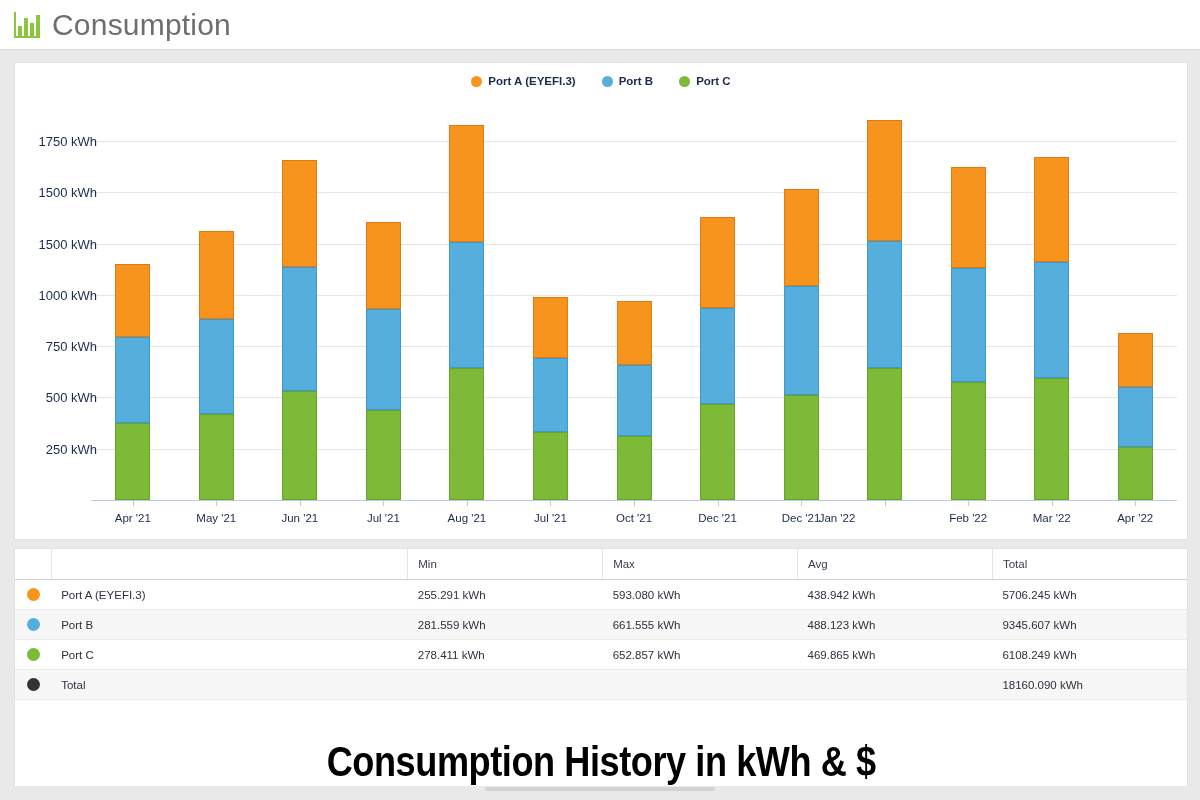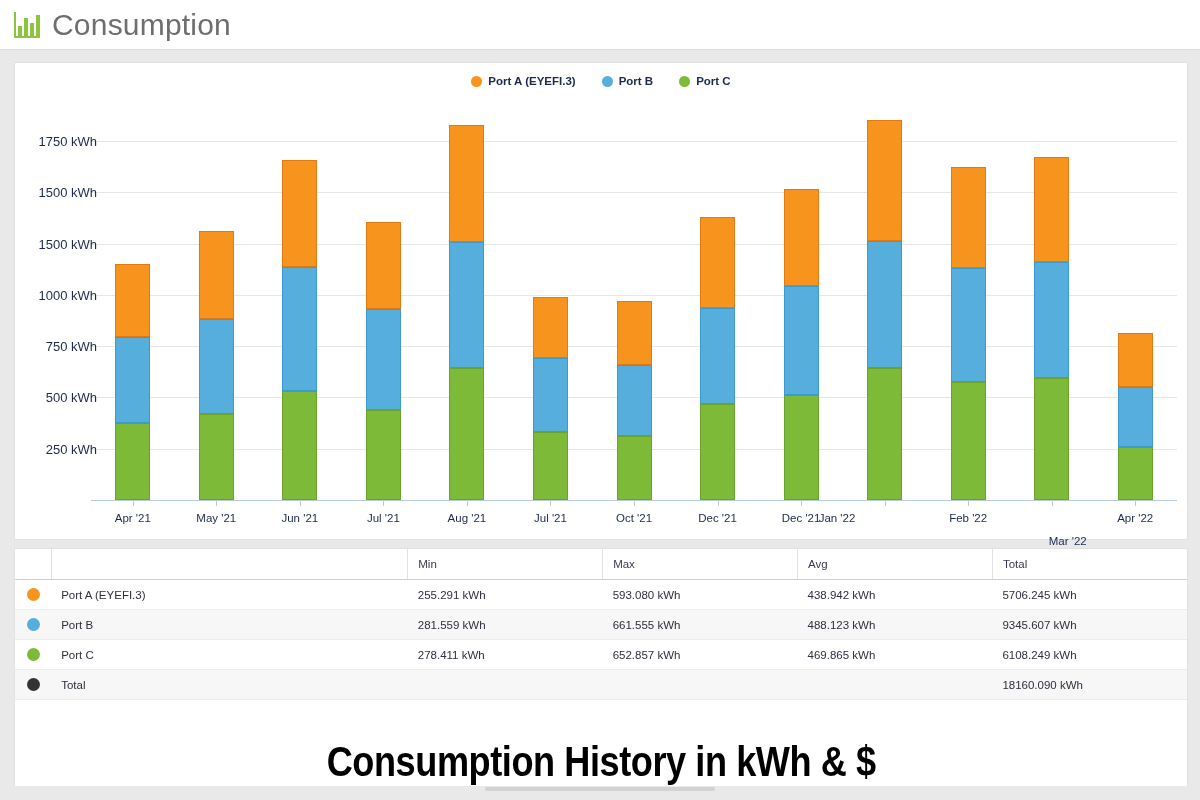--- a/index.html
+++ b/index.html
@@ -253,21 +253,21 @@
         <div class="xlabel" style="left: 619px; top: 449px;">Oct '21</div>
         <div class="tick" style="left: 702.538px; top: 437px;"></div>
         <div class="xlabel" style="left: 702.538px; top: 449px;">Dec '21</div>
         <div class="tick" style="left: 786.077px; top: 437px;"></div>
         <div class="xlabel" style="left: 786.077px; top: 449px;">Dec '21</div>
         <div class="tick" style="left: 869.615px; top: 437px;"></div>
         <div class="xlabel" style="left: 822px; top: 449px;">Jan '22</div>
         <div class="tick" style="left: 953.154px; top: 437px;"></div>
         <div class="xlabel" style="left: 953.154px; top: 449px;">Feb '22</div>
         <div class="tick" style="left: 1036.69px; top: 437px;"></div>
-        <div class="xlabel" style="left: 1036.69px; top: 472px; margin-left: 16px;">Mar '22</div>
+        <div class="xlabel" style="left: 1036.69px; top: 449px;">Mar '22</div>
         <div class="tick" style="left: 1120.23px; top: 437px;"></div>
         <div class="xlabel" style="left: 1120.23px; top: 449px;">Apr '22</div>
       </div>
   </div>
 
   <div class="table-card">
     <table>
       <thead>
         <tr>
           <th class="col-dot"></th>

